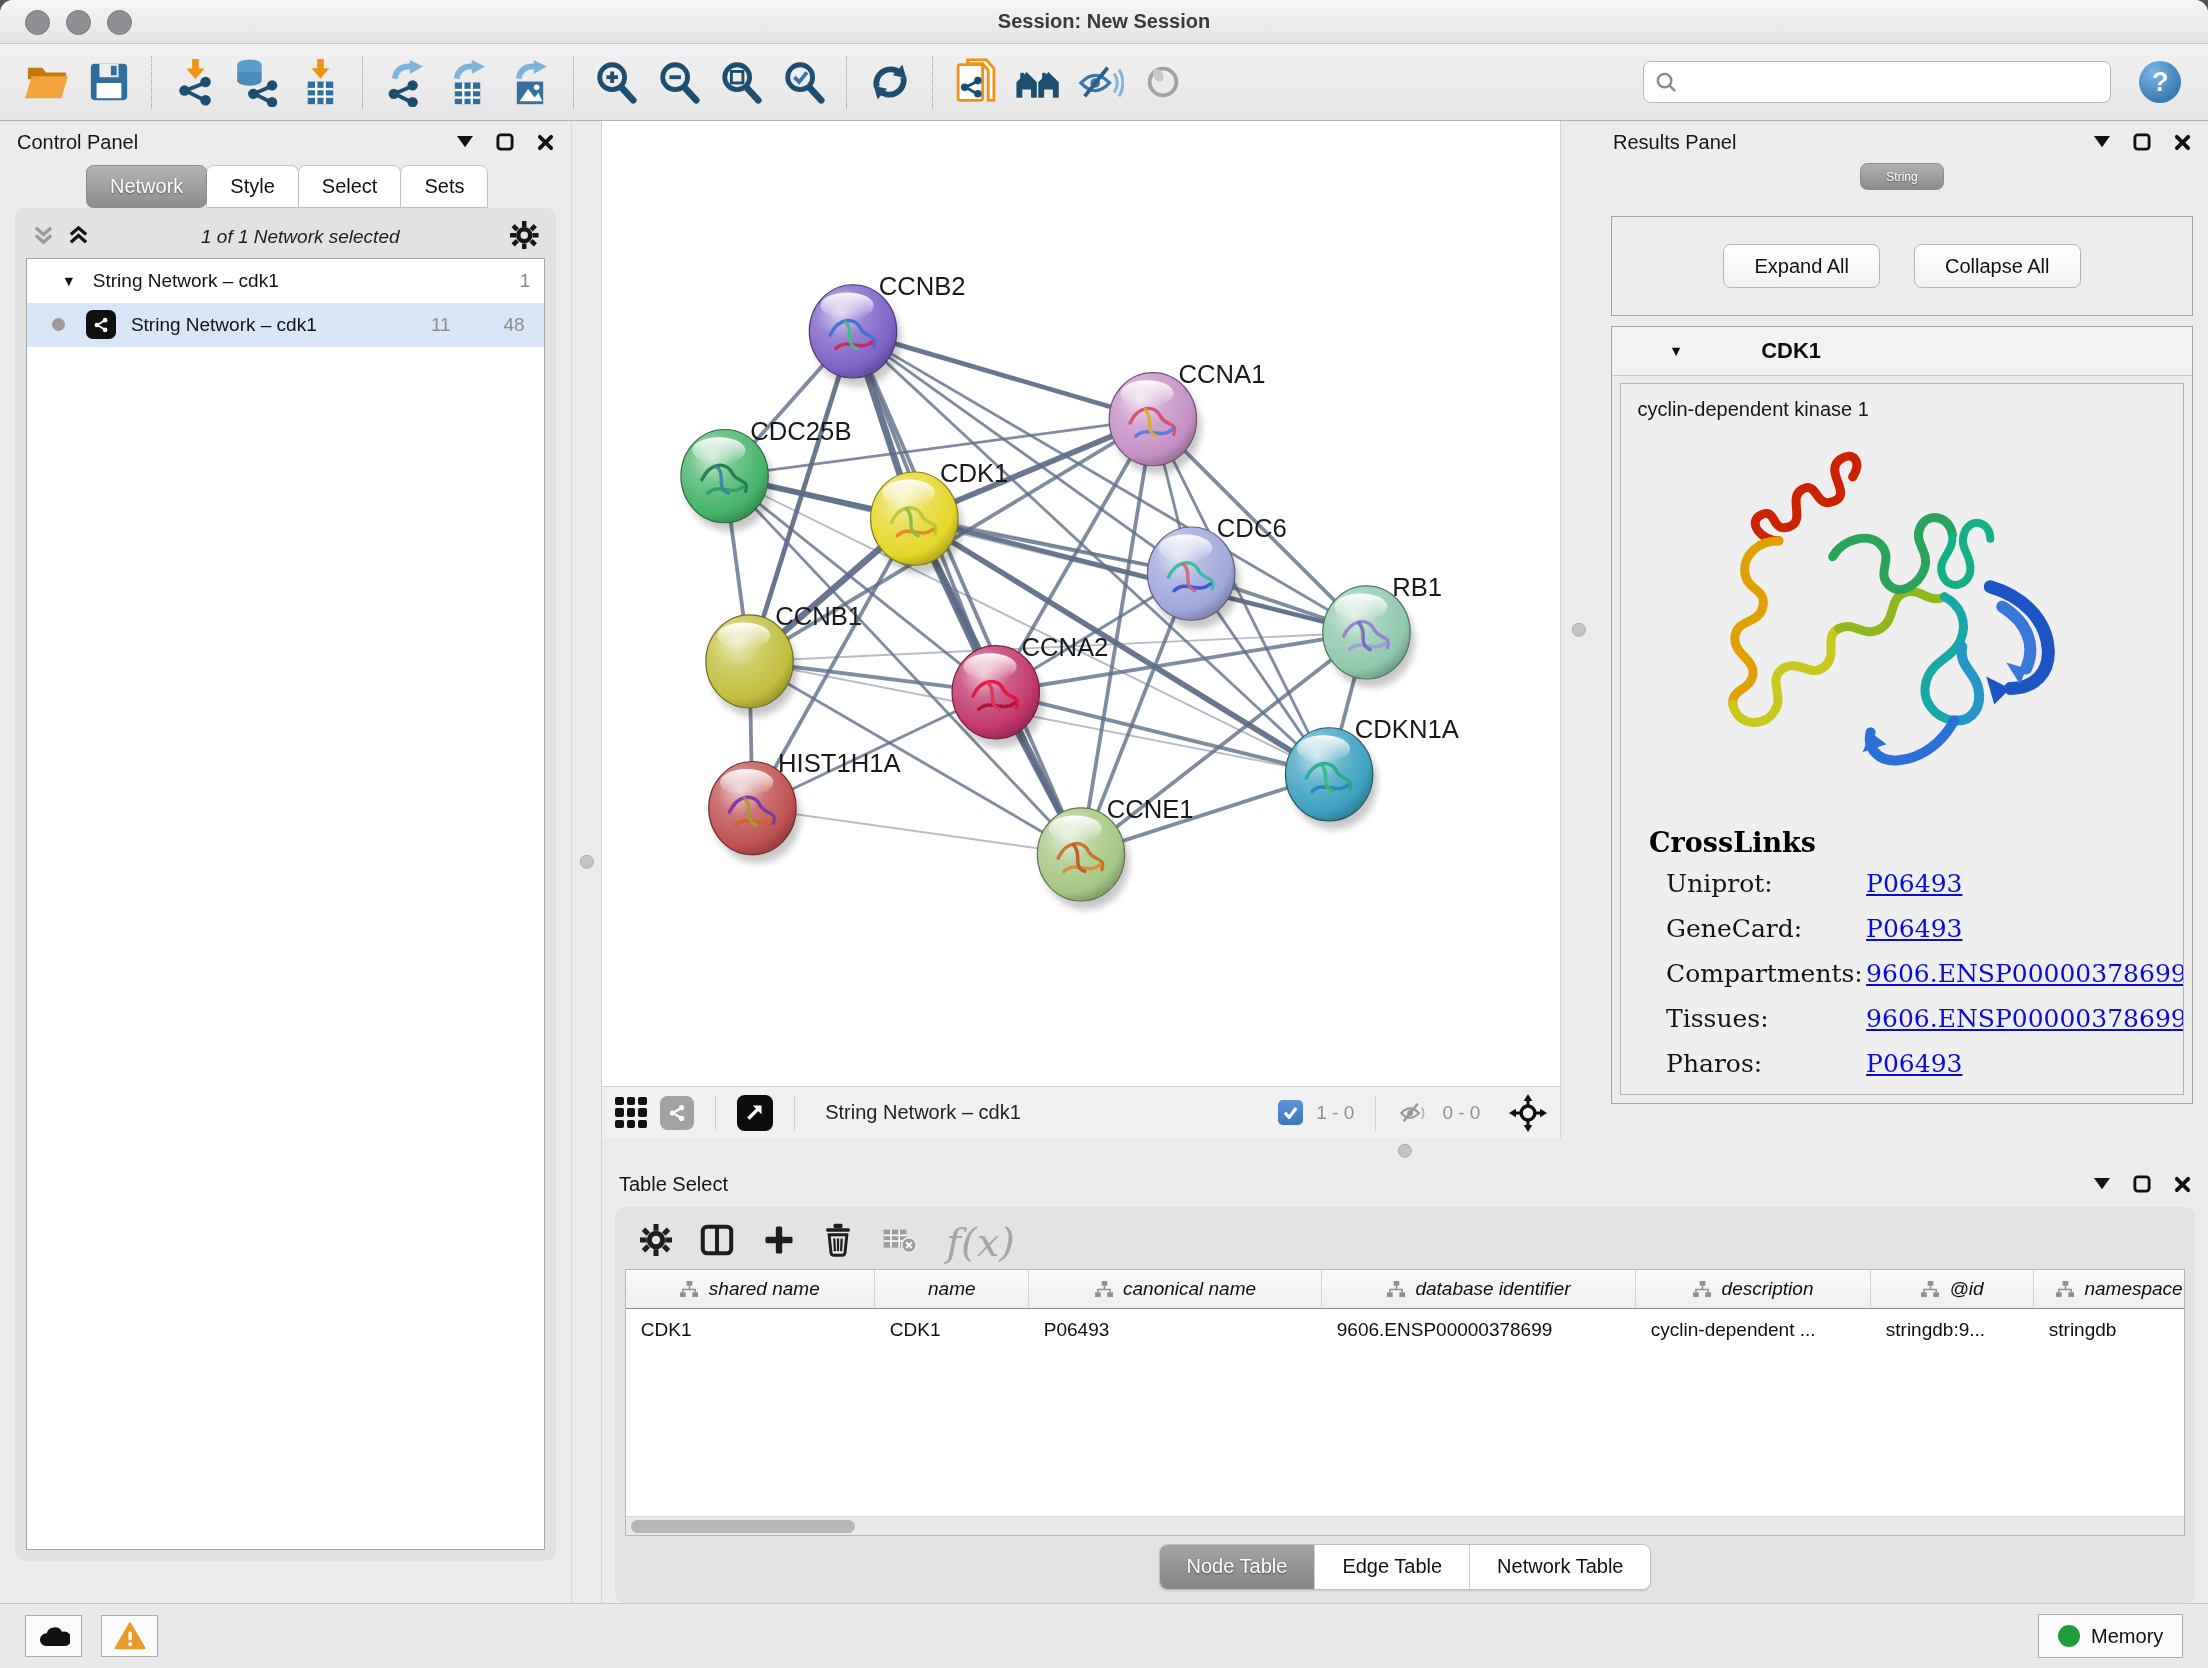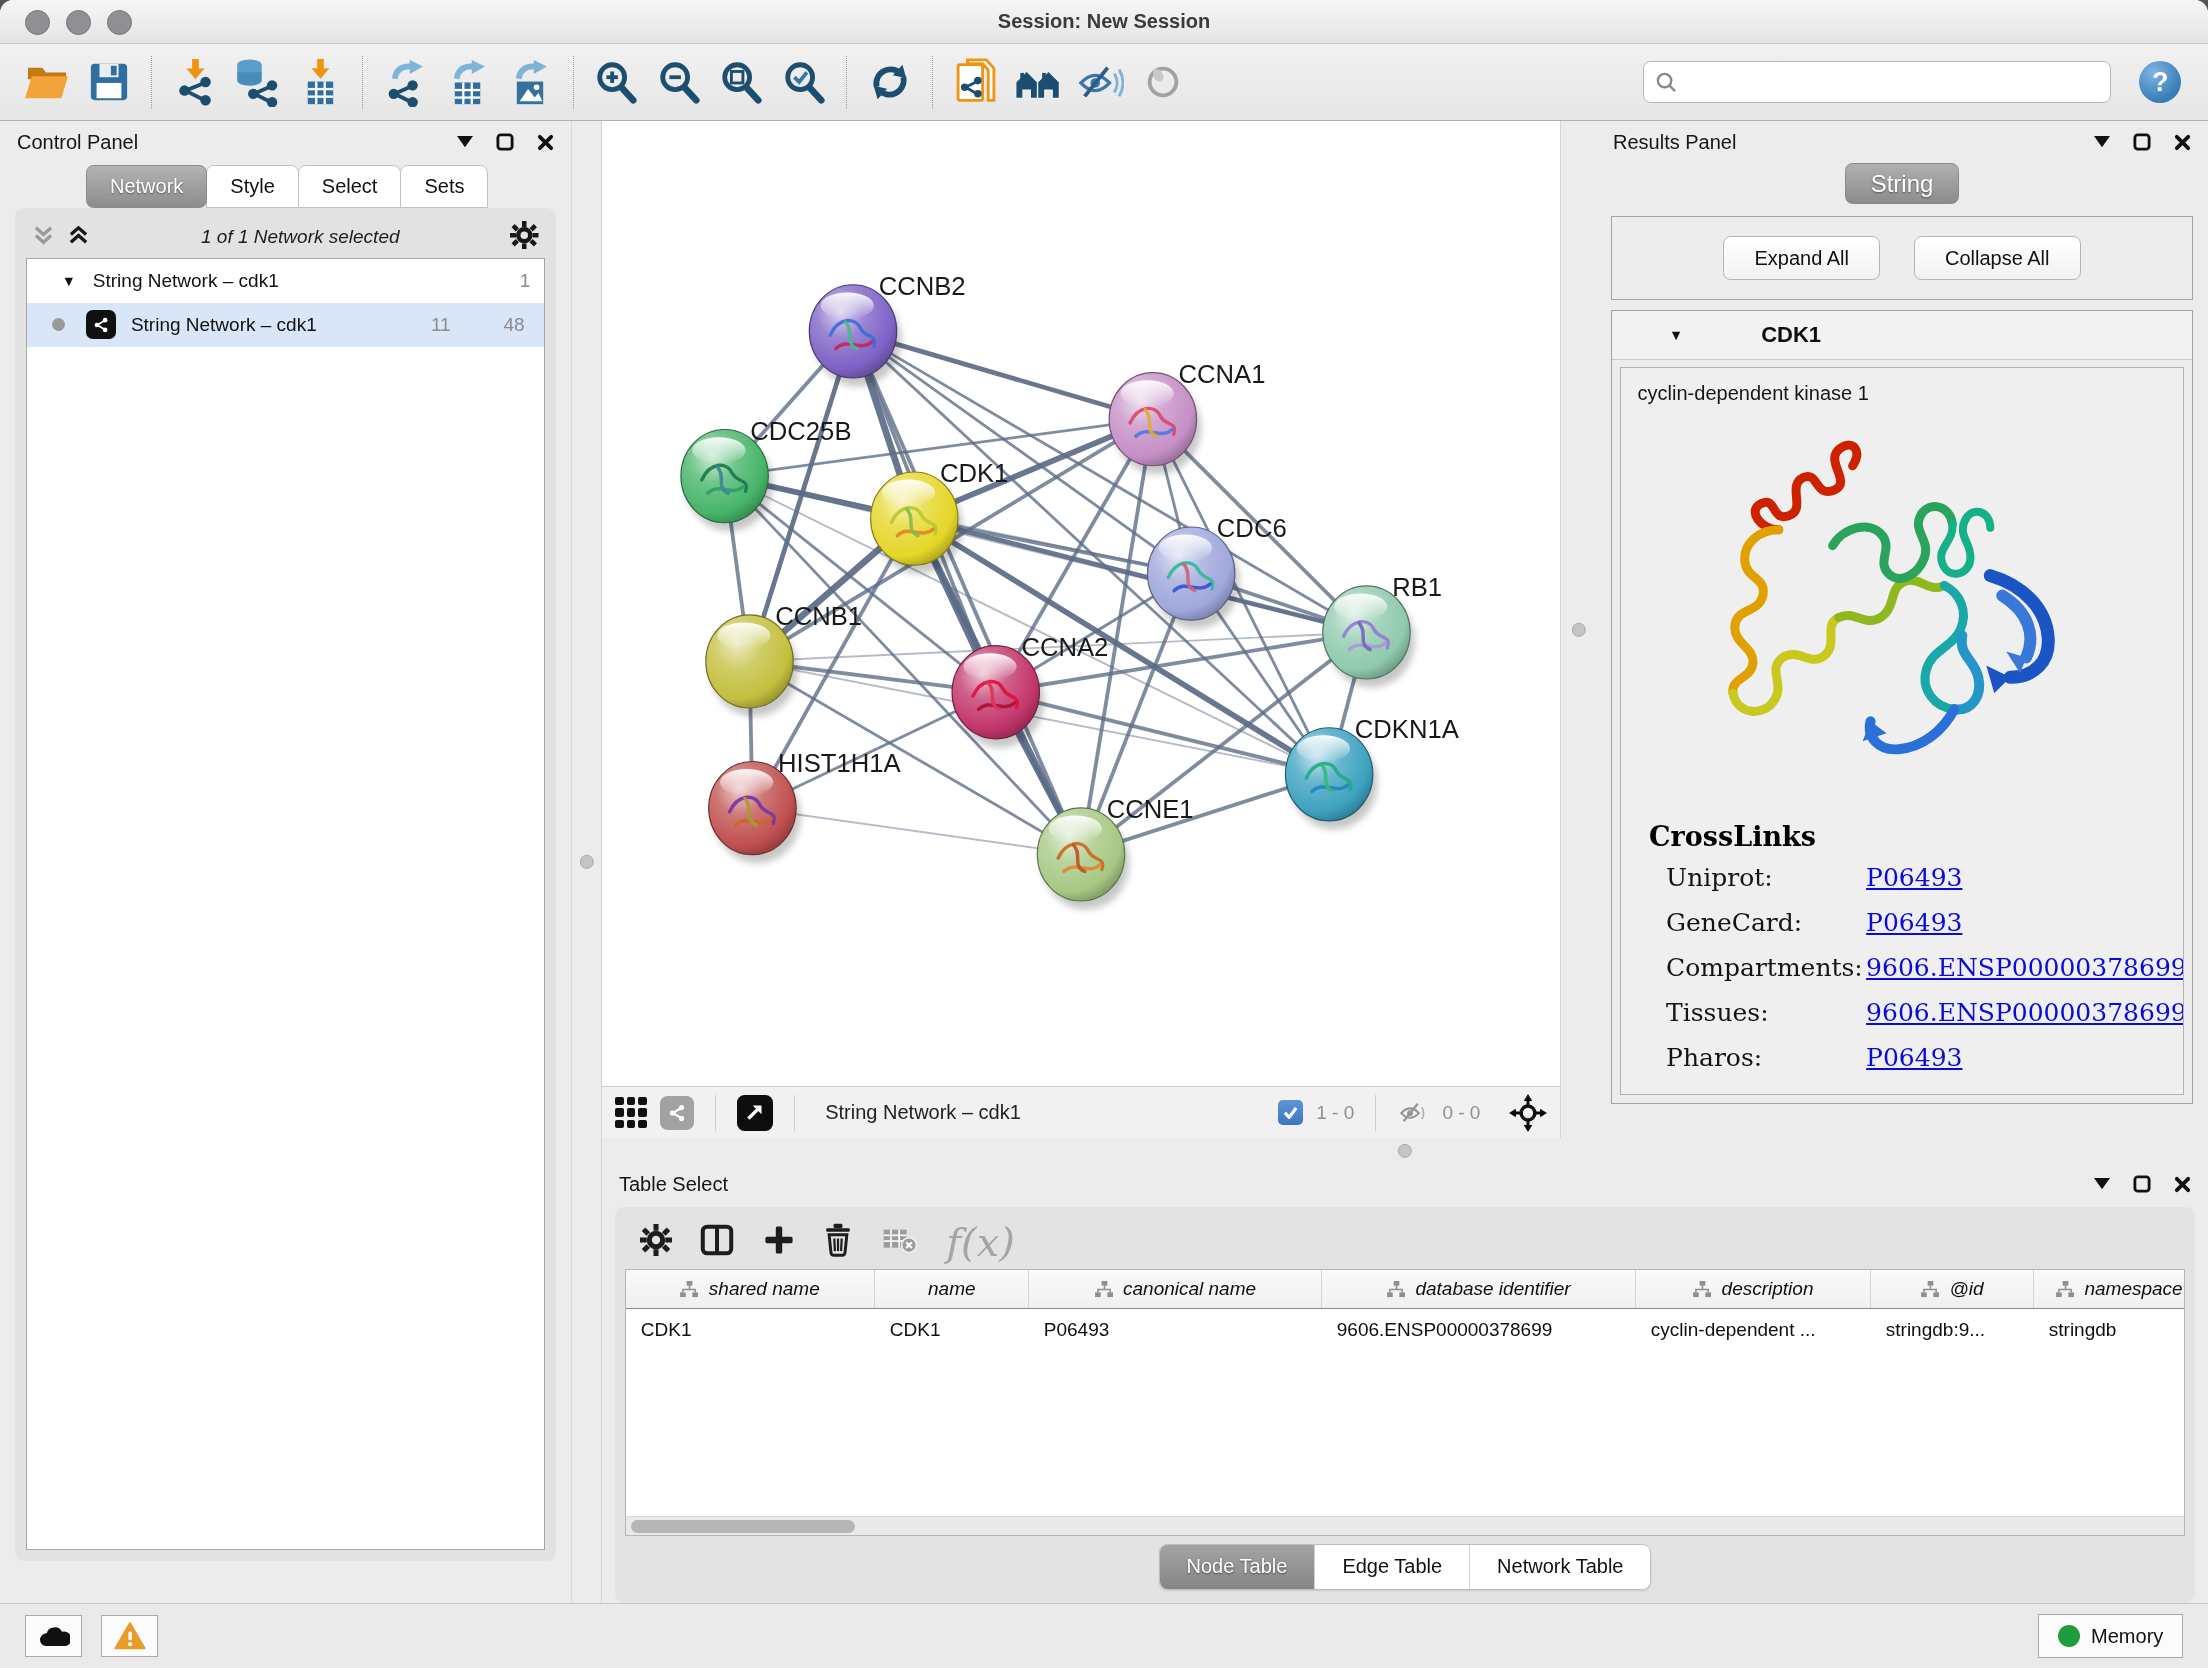--- a/index.html
+++ b/index.html
@@ -77,23 +77,23 @@
   .grid-ico { display:grid; grid-template-columns:repeat(3,8.6px); grid-template-rows:repeat(3,8.6px); gap:2.9px; }
   .grid-ico span { background:#111; border-radius:1.9px; }
   .share-gray { width:34px; height:34px; border-radius:7.6px; background:#a2a2a2; display:flex; align-items:center; justify-content:center; }
   .birdseye { width:36px; height:36px; border-radius:7.6px; background:#0d0d0d; display:flex; align-items:center; justify-content:center; }
   .selbox { width:25px; height:25px; border-radius:4.8px; background:linear-gradient(#5d95d6,#3c76c0);
             display:flex; align-items:center; justify-content:center; }
 
   
   .results-col { width:612px; display:flex; flex-direction:column; background:#ececec; }
   .rp-tabrow { display:flex; justify-content:center; height:40px; flex:0 0 auto; }
-  .rp-tab { font-size:24px; color:#fff; text-shadow:0 1px 1.9px rgba(0,0,0,.45); background:linear-gradient(#b0b0b0,#8c8c8c);
+  .rp-tab { font-size:12px; color:#fff; text-shadow:0 1px 1.9px rgba(0,0,0,.45); background:linear-gradient(#b0b0b0,#8c8c8c);
             border:1px solid #898989; border-radius:7.6px; padding:5.7px 25px; align-self:flex-start; }
-  .rp-buttons { margin:13.3px 15px 0; border:1px solid #a3a3a3; background:#ededed; height:84px;
+  .rp-buttons { margin:13.3px 15px 0; border:1px solid #a3a3a3; background:#ededed; height:100px;
                 display:flex; align-items:center; justify-content:center; gap:34px; flex:0 0 auto; }
   .rp-btn { background:linear-gradient(#ffffff,#f2f2f2); border:1px solid #b3b3b3; border-radius:7.6px;
             font-size:20px; color:#111; padding:9.5px 30px; }
   .rp-sections { margin:9.5px 15px 34px; border:1px solid #a3a3a3; background:#ececec; flex:1;
                  display:flex; flex-direction:column; min-height:0; }
   .gene-header { height:49px; background:#f2f2f2; border-bottom:1px solid #c9c9c9; display:flex; align-items:center; flex:0 0 auto; }
   .gene-header .disc { margin-left:57px; }
   .gene-name { font-size:22px; font-weight:700; color:#0d0d0d; margin-left:61px; }
   .gene-body { flex:1; margin:7.6px; border:1px solid #b3b3b3; background:#efefef; overflow:hidden;
                display:flex; flex-direction:column; }

